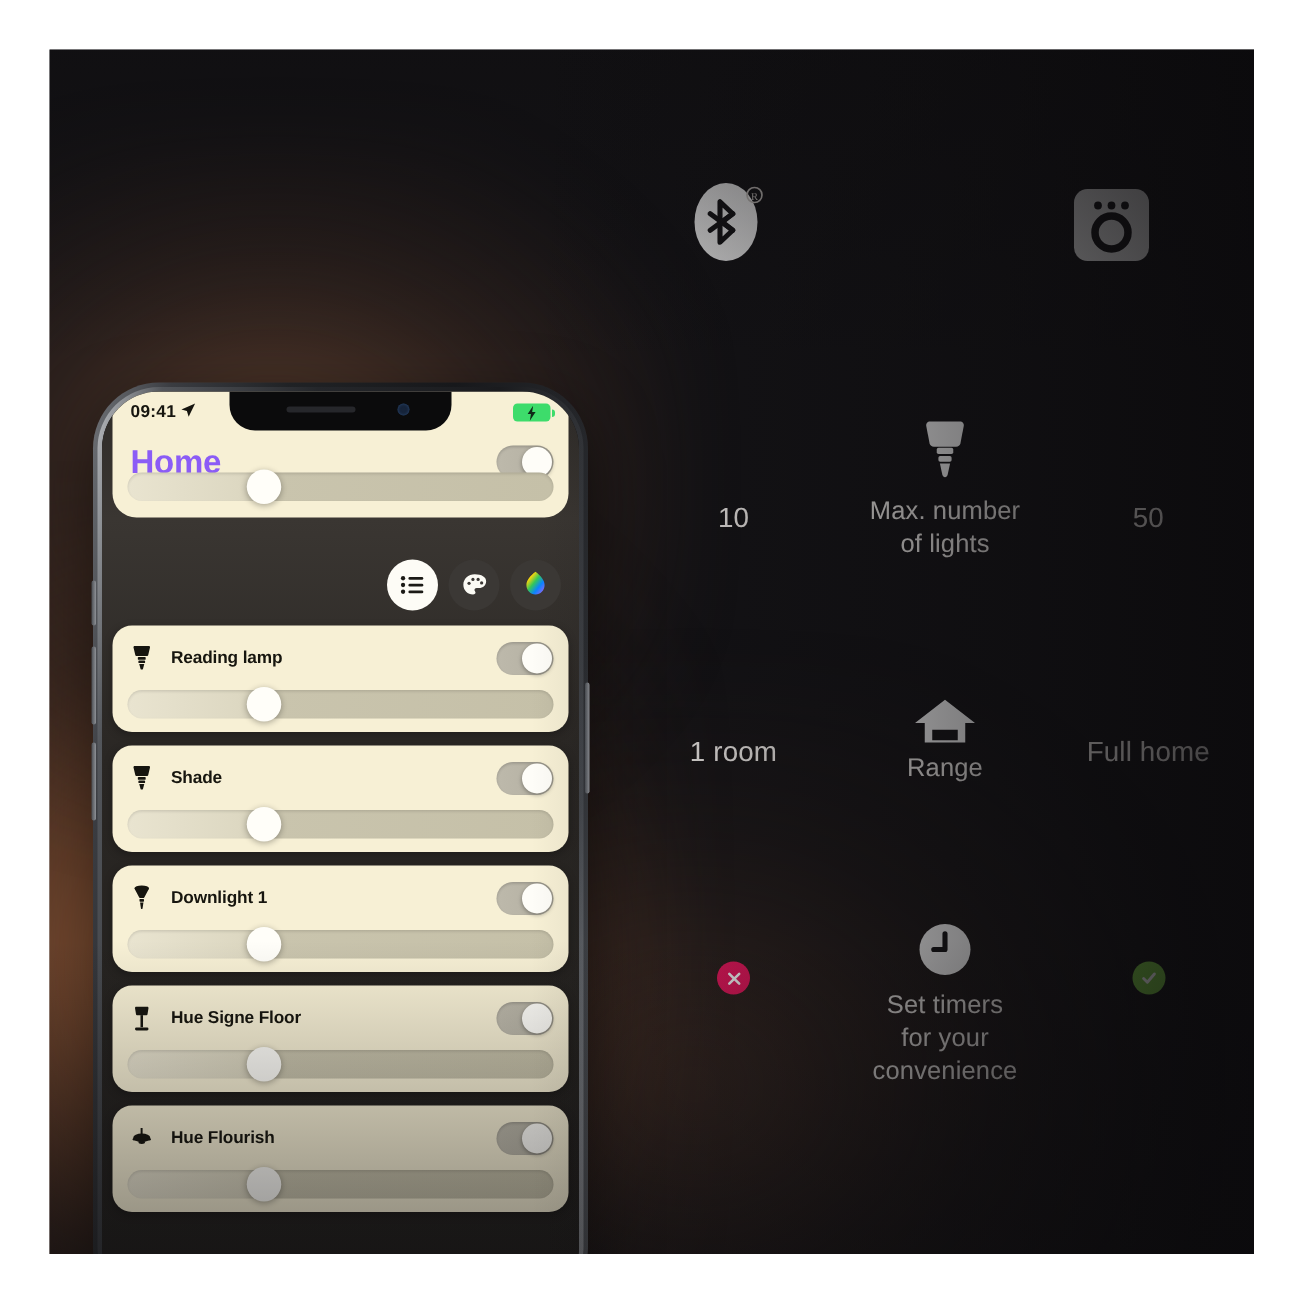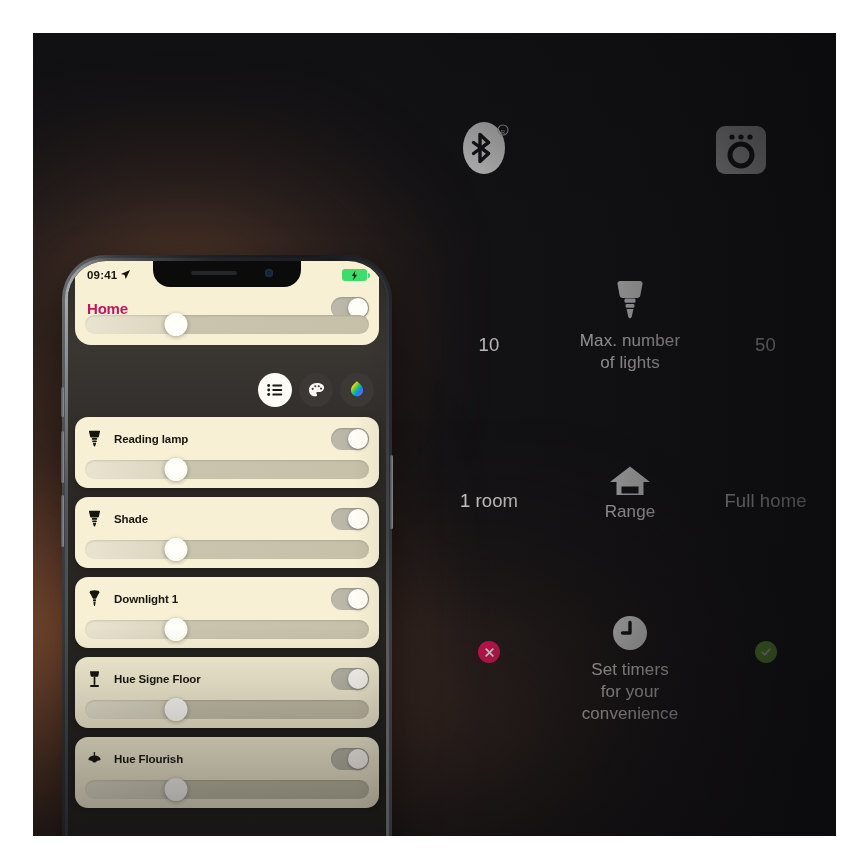--- a/index.html
+++ b/index.html
@@ -154,21 +154,21 @@
     content: ''; position: absolute; right: -3px; top: 3.5px;
     width: 2px; height: 5px; border-radius: 0 2px 2px 0;
     background: #3ddc6b;
   }
   .home-title-row {
     position: absolute; left: 12px; right: 10px; top: 30px;
     height: 34px;
     display: flex; align-items: center; justify-content: space-between;
   }
   .home-title {
-    font-size: 15px; font-weight: bold; color: #be185d;
+    font-size: 22px; font-weight: bold; color: #8b5cf6;
     letter-spacing: -0.2px;
   }
   .home-slider-wrap { position: absolute; left: 10px; right: 10px; bottom: 11px; }
 
   
   .toggle {
     position: relative;
     width: 38px; height: 22px;
     border-radius: 12px;
     background: linear-gradient(to right,#bdb9ab,#b4b0a2);

